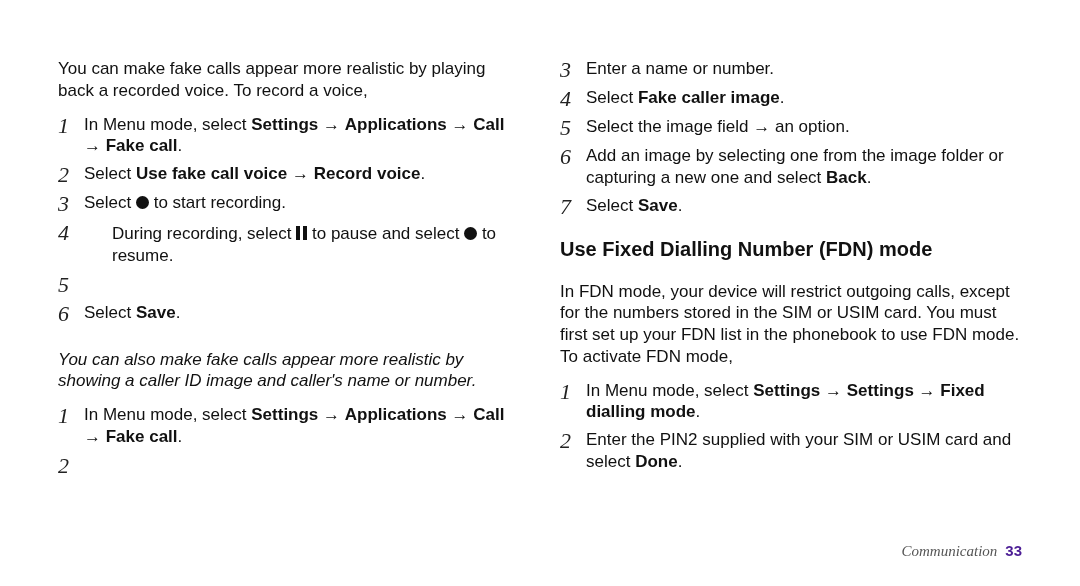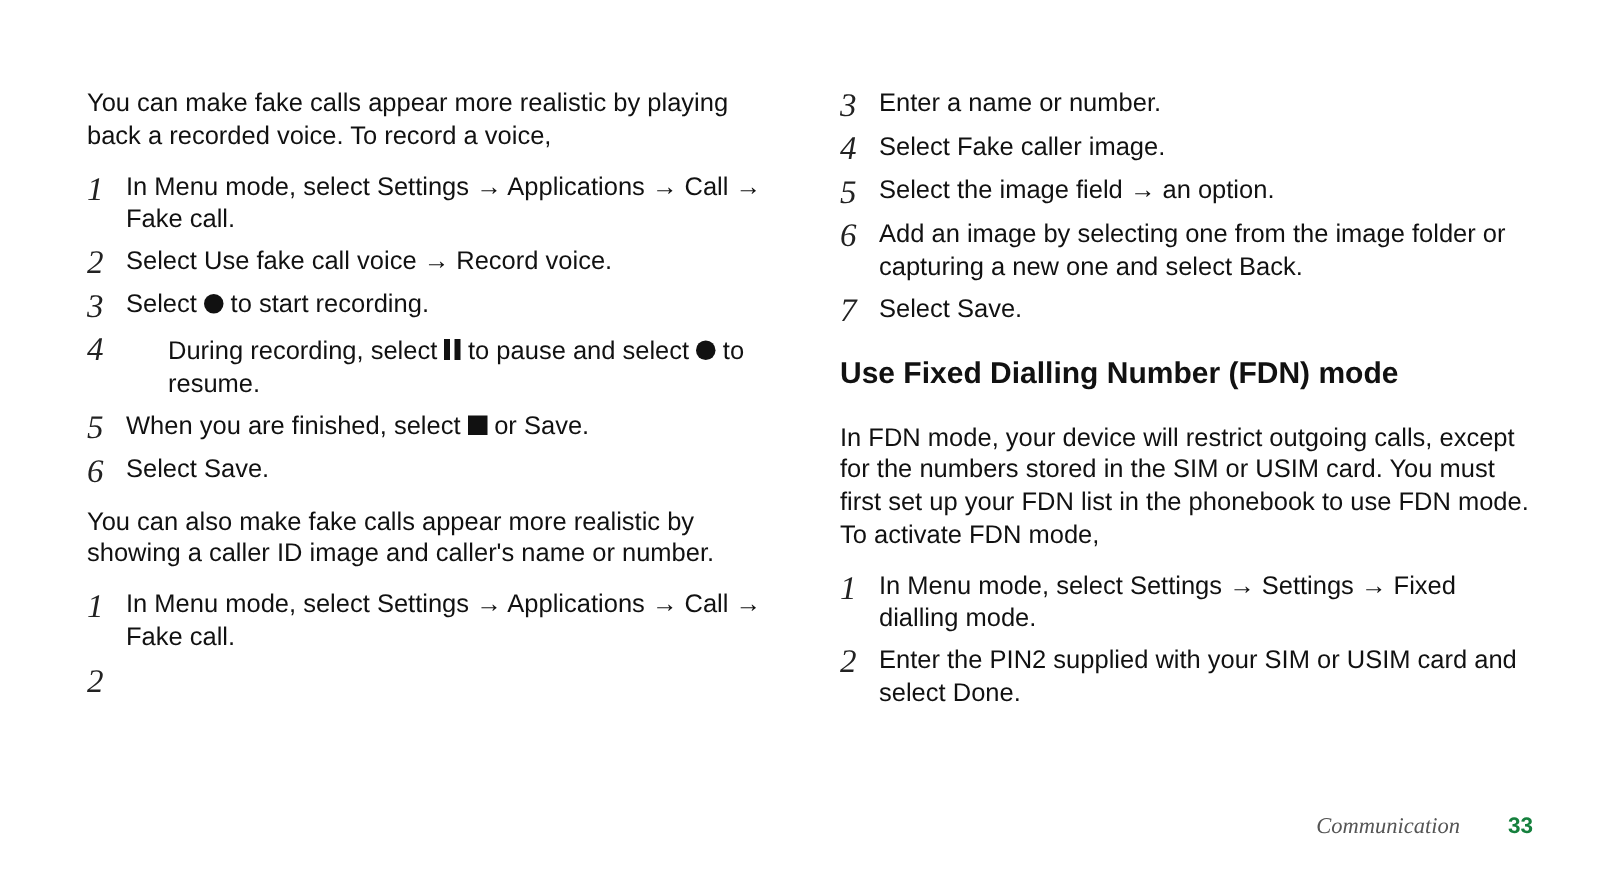--- a/index.html
+++ b/index.html
@@ -53,21 +53,21 @@
   .step .body .extra {
     display: block;
     margin-top: 2px;
     margin-left: 28px;
   }
   .heading {
     font-size: 20px;
     font-weight: bold;
     margin: 14px 0 4px 0;
   }
-  .bold { font-weight: normal; }
+  .bold { font-weight: bold; }
   .icon {
     display: inline-block;
     vertical-align: -1px;
   }
   .icon-circle {
     width: 13px; height: 13px;
     background: #111;
     border-radius: 50%;
   }
   .icon-pause {
@@ -97,22 +97,21 @@
     display: flex;
     align-items: baseline;
     gap: 8px;
   }
   .footer .section {
     font-style: italic;
     font-family: Georgia, "Times New Roman", serif;
   }
   .footer .pagenum {
     font-weight: bold;
-    color: #15803d;
-    margin-left: 24px;
+    color: #4c1d95;
   }
 </style>
 </head>
 <body>
 
 <div class="page">
 
   <div class="col">
     <p class="para">You can make fake calls appear more realistic by playing back a recorded voice. To record a voice,</p>
     <div>
@@ -127,28 +126,27 @@
         <div class="step">
           <div class="num">3</div>
           <div class="body"><span>Select </span><span class="icon icon-circle"></span><span> to start recording.</span></div>
         </div>
         <div class="step">
           <div class="num">4</div>
           <div class="body"><span class="extra"><span>During recording, select </span><span class="icon icon-pause"></span><span> to pause and select </span><span class="icon icon-circle"></span><span> to resume.</span></span></div>
         </div>
         <div class="step">
           <div class="num">5</div>
-          <div class="body"><span>When you are finished, select </span><span class="icon icon-stop"></span><span> or </span><span class="bold">Save</span><span>.</span></div>
         </div>
         <div class="step">
           <div class="num">6</div>
           <div class="body"><span>Select </span><span class="bold">Save</span><span>.</span></div>
         </div>
       </div>
-    <p class="para" style="margin-top:6px;">You can also make fake calls appear more realistic by showing a caller ID image and caller's name or number.</p>
+    <p class="para" style="margin-top:18px;font-style:italic;">You can also make fake calls appear more realistic by showing a caller ID image and caller's name or number.</p>
     <div>
         <div class="step">
           <div class="num">1</div>
           <div class="body"><span>In Menu mode, select </span><span class="bold">Settings</span><span> → </span><span class="bold">Applications</span><span> → </span><span class="bold">Call</span><span> → </span><span class="bold">Fake call</span><span>.</span></div>
         </div>
         <div class="step">
           <div class="num">2</div>
         </div>
       </div>
   </div>

